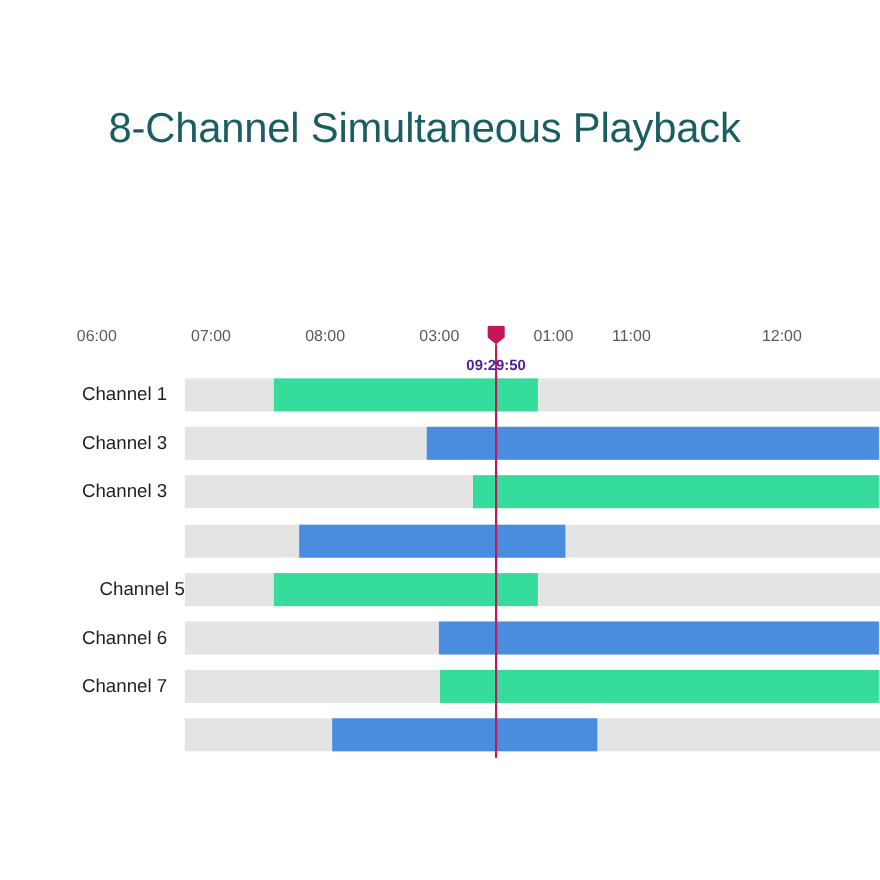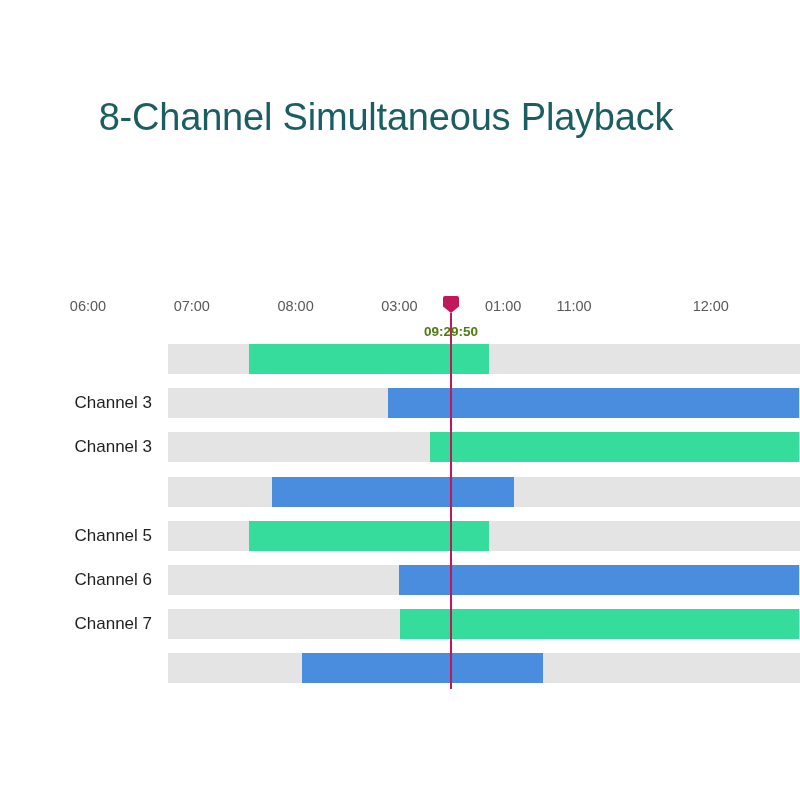--- a/index.html
+++ b/index.html
@@ -121,39 +121,40 @@
 
   <div class="timeline" id="timeline">
 
   <div class="axis-tick" style="left: 88px;">06:00</div>
       <div class="axis-tick" style="left: 191.8px;">07:00</div>
       <div class="axis-tick" style="left: 295.6px;">08:00</div>
       <div class="axis-tick" style="left: 399.4px;">03:00</div>
       <div class="axis-tick" style="left: 503.2px;">01:00</div>
       <div class="axis-tick" style="left: 574px;">11:00</div>
       <div class="axis-tick" style="left: 710.8px;">12:00</div>
+      <div class="row-label" style="top: 344px;">Channel 1</div>
       <div class="track" style="top: 344px;"></div>
       <div class="segment green" style="left: 248.89px; width: 239.778px; top: 344px; background: rgb(53, 220, 156);"></div>
       <div class="row-label" style="top: 388.2px;">Channel 3</div>
       <div class="track" style="top: 388.2px;"></div>
       <div class="segment blue" style="left: 387.982px; width: 411.048px; top: 388.2px; background: rgb(74, 140, 221);"></div>
       <div class="row-label" style="top: 432.4px;">Channel 3</div>
       <div class="track" style="top: 432.4px;"></div>
       <div class="segment green" style="left: 429.502px; width: 369.528px; top: 432.4px; background: rgb(53, 220, 156);"></div>
       <div class="track" style="top: 476.6px;"></div>
       <div class="segment blue" style="left: 271.726px; width: 241.854px; top: 476.6px; background: rgb(74, 140, 221);"></div>
-      <div class="row-label" style="top: 520.8px;">Channel 5</div>
+      <div class="row-label" style="top: 520.8px; padding-left: 16px;">Channel 5</div>
       <div class="track" style="top: 520.8px;"></div>
       <div class="segment green" style="left: 248.89px; width: 239.778px; top: 520.8px; background: rgb(53, 220, 156);"></div>
       <div class="row-label" style="top: 565px;">Channel 6</div>
       <div class="track" style="top: 565px;"></div>
       <div class="segment blue" style="left: 399.4px; width: 399.63px; top: 565px; background: rgb(74, 140, 221);"></div>
       <div class="row-label" style="top: 609.2px;">Channel 7</div>
       <div class="track" style="top: 609.2px;"></div>
       <div class="segment green" style="left: 400.438px; width: 398.592px; top: 609.2px; background: rgb(53, 220, 156);"></div>
       <div class="track" style="top: 653.4px;"></div>
       <div class="segment blue" style="left: 301.828px; width: 240.816px; top: 653.4px; background: rgb(74, 140, 221);"></div>
       <div class="playhead-line" style="left: 450.009px; top: 313px; height: 376.4px; background: rgb(194, 24, 91);"></div>
       <div class="playhead-pin" style="left: 451.009px; top: 296px; background: rgb(194, 24, 91);"></div>
-      <div class="playhead-label" style="left: 451.009px; top: 324px; color: #4d7c0f;">09:29:50</div>
+      <div class="playhead-label" style="left: 451.009px; top: 324px; color: #4c1d95;">09:29:50</div>
     </div>
 
 </div>
 
 </body></html>

